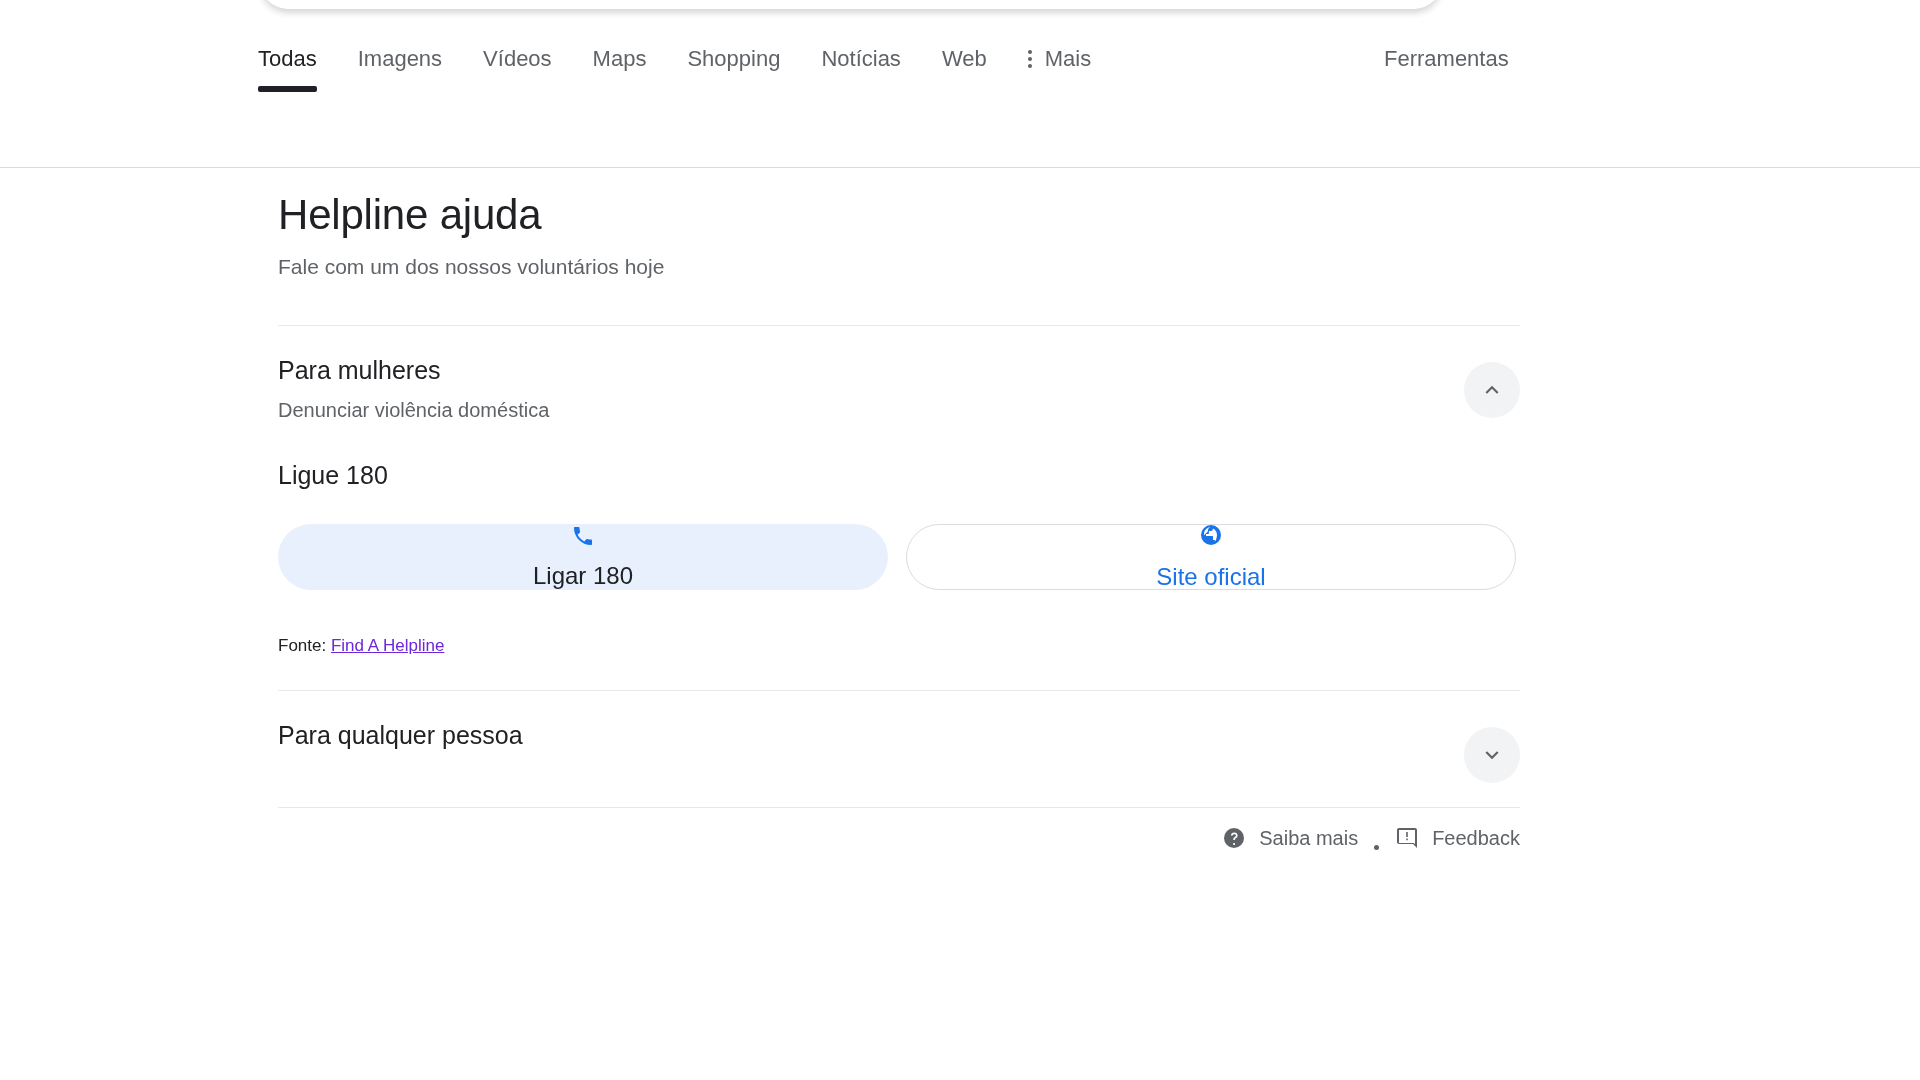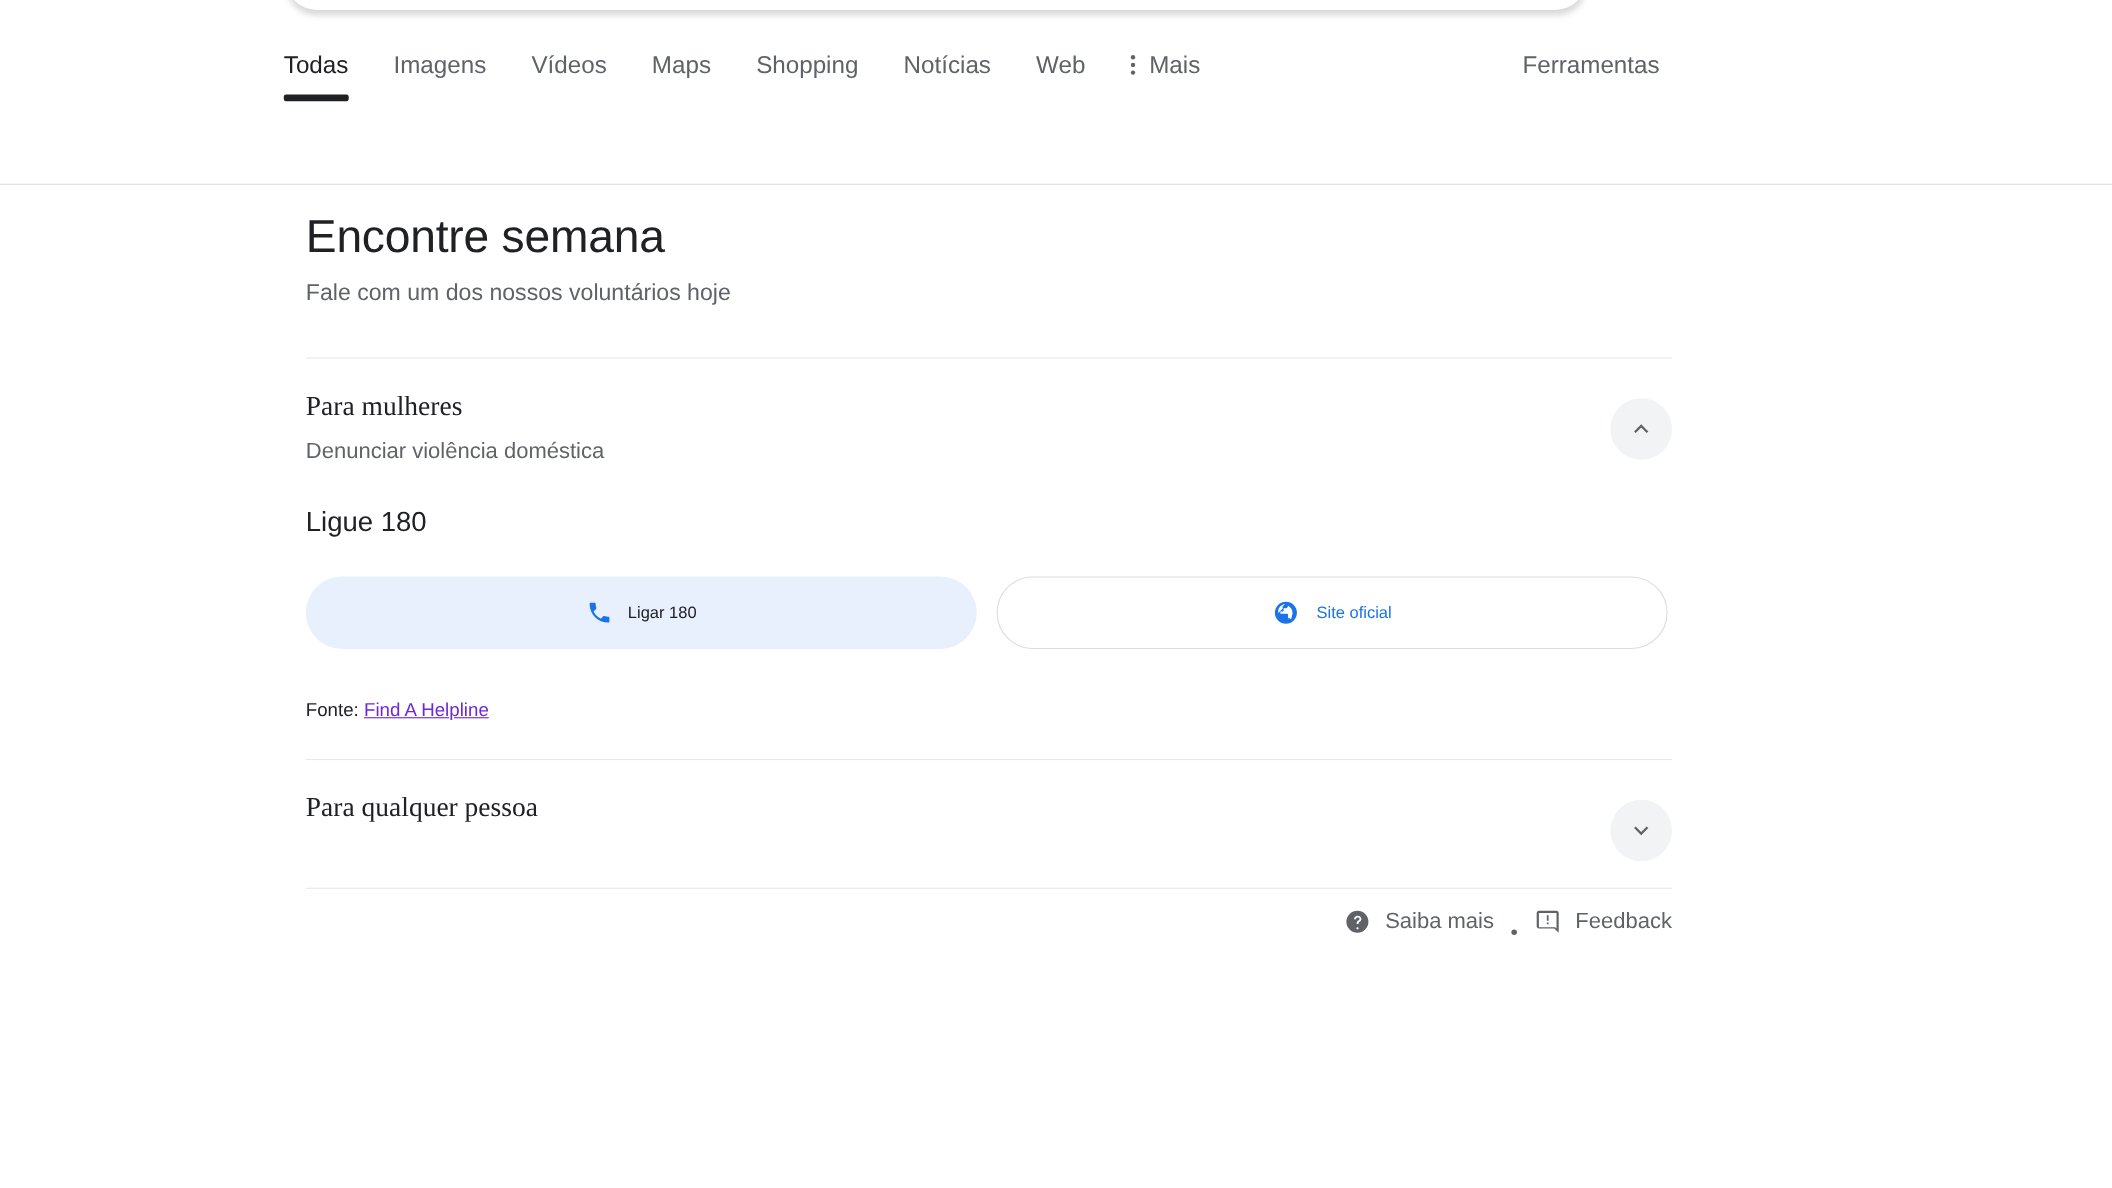--- a/index.html
+++ b/index.html
@@ -145,21 +145,20 @@
     padding: 28px 0 0 0;
   }
   .section-head {
     position: relative;
     min-height: 70px;
   }
   .section-name {
     font-size: 25px;
     line-height: 32px;
     color: #202124;
-    font-family: Liberation Serif, serif;
   }
   .section-desc {
     font-size: 20px;
     line-height: 28px;
     color: #5f6368;
     margin-top: 10px;
   }
   .toggle-btn {
     position: absolute;
     right: 0;
@@ -198,25 +197,26 @@
     display: flex;
     gap: 18px;
     margin-top: 33px;
   }
   .btn {
     height: 66px;
     border-radius: 33px;
     display: flex;
     align-items: center;
     justify-content: center;
-    font-size: 15px;
+    font-size: 24px;
     cursor: pointer;
     box-sizing: border-box;
     gap: 14px;
     text-decoration: none;
+    flex-direction: column;
   }
   .btn-call {
     width: 610px;
     background: #e8f0fe;
     border: none;
     color: #202124;
   }
   .btn-site {
     width: 610px;
     background: #ffffff;
@@ -301,21 +301,21 @@
       <span>Mais</span>
     </div>
   </div>
 
   <div class="tools">Ferramentas</div>
   <div class="nav-divider"></div>
 </div>
 
 <div class="panel">
 
-  <h1 class="panel-title">Encontre semana</h1>
+  <h1 class="panel-title">Helpline ajuda</h1>
   <div class="panel-sub">Fale com um dos nossos voluntários hoje</div>
 
   <div class="rule rule-title"></div>
 
   <div class="section">
     <div class="section-head">
       <div class="section-name">Para mulheres</div>
       <div class="section-desc">Denunciar violência doméstica</div>
       <button class="toggle-btn">
         <svg width="26" height="26" viewBox="0 0 24 24" aria-hidden="true">

